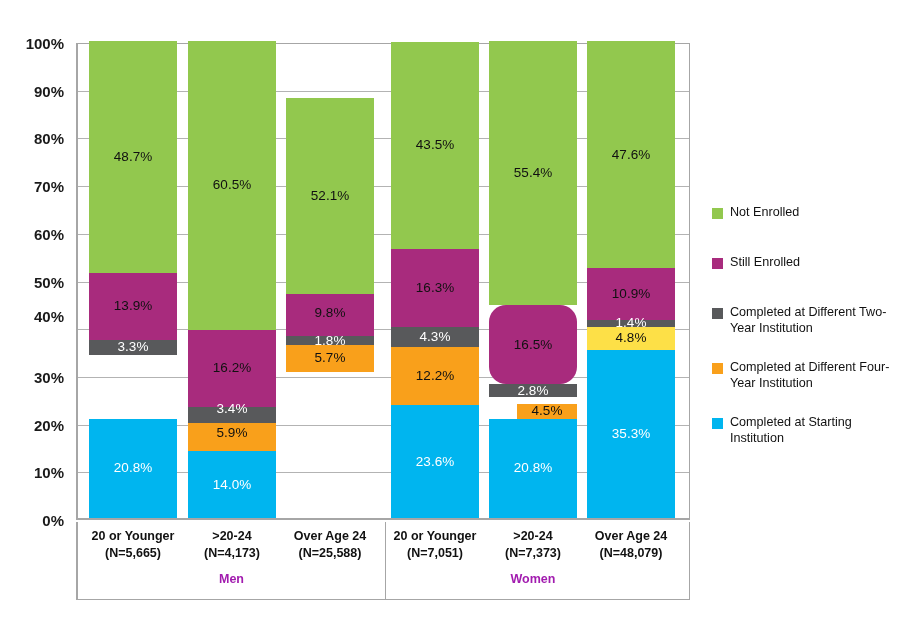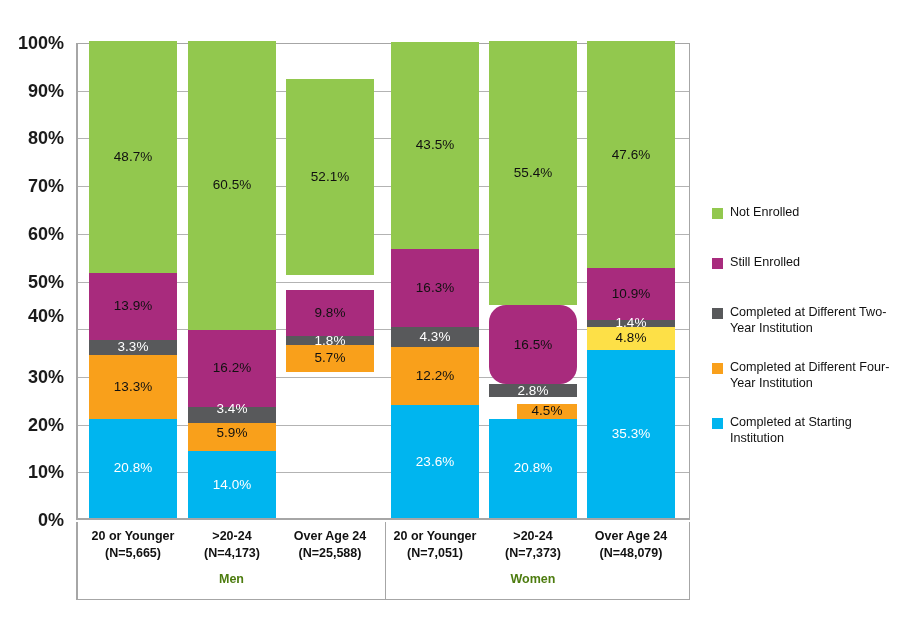--- a/index.html
+++ b/index.html
@@ -7,21 +7,21 @@
     width:900px;height:625px;background:#ffffff;
     font-family:"Liberation Sans", sans-serif;
     -webkit-font-smoothing:antialiased;
   }
   #root{position:relative;width:900px;height:625px;overflow:hidden;}
 
   
   .ylabels{position:absolute;left:0;top:0;width:70px;height:625px;}
   .ytick{
     position:absolute;right:6px;width:64px;text-align:right;
-    font-size:18px;font-weight:700;color:#1a1a1a;line-height:1;
+    font-size:15px;font-weight:700;color:#1a1a1a;line-height:1;
     transform:translateY(-50%);
   }
 
   
   .plot{
     position:absolute;left:76px;top:43px;width:614px;height:477px;
     border-left:2px solid #a6a6a6;
     border-top:1px solid #a6a6a6;
     border-right:1px solid #a6a6a6;
     border-bottom:2px solid #a6a6a6;
@@ -50,21 +50,21 @@
     border-bottom:1px solid #a6a6a6;
     box-sizing:border-box;
   }
   .xdiv{position:absolute;top:0;bottom:0;width:1px;background:#a6a6a6;}
   .xcat{
     position:absolute;top:6px;text-align:center;
     font-size:12.5px;font-weight:700;color:#111111;line-height:1.35;
   }
   .xgroup{
     position:absolute;top:50px;text-align:center;
-    font-size:12.5px;font-weight:700;color:#4d7c0f;line-height:1.2;
+    font-size:12.5px;font-weight:700;color:#a21caf;line-height:1.2;
   }
 
   
   .legend{position:absolute;left:712px;top:205px;width:182px;}
   .legitem{position:absolute;left:0;display:flex;align-items:flex-start;}
   .swatch{
     width:11px;height:11px;flex:0 0 11px;margin-top:3px;margin-right:7px;
   }
   .legtext{
     font-size:12.6px;color:#111111;line-height:1.25;
@@ -100,23 +100,20 @@
         <div class="gridline" style="top: 189.8px;"></div>
         <div class="gridline" style="top: 142.1px;"></div>
         <div class="gridline" style="top: 94.4px;"></div>
         <div class="gridline" style="top: 46.7px;"></div>
       </div>
     <div class="bars">
         <div class="bar" style="left: 11px; width: 88px;">
           <div class="seg" style="background: rgb(0, 181, 239); bottom: 0px; height: 99.216px;">
             <span class="seglabel lbl-light">20.8%</span>
           </div>
-          <div class="seg" style="background: rgb(249, 160, 27); bottom: 99.216px; height: 63.441px;">
-            <span class="seglabel lbl-dark">13.3%</span>
-          </div>
           <div class="seg" style="background: rgb(88, 89, 91); bottom: 162.657px; height: 15.741px; overflow: visible;">
             <span class="seglabel lbl-light" style="z-index: 5;">3.3%</span>
           </div>
           <div class="seg" style="background: rgb(168, 43, 125); bottom: 178.398px; height: 66.303px;">
             <span class="seglabel lbl-dark">13.9%</span>
           </div>
           <div class="seg" style="background: rgb(146, 200, 78); bottom: 244.701px; height: 232.299px;">
             <span class="seglabel lbl-dark">48.7%</span>
           </div>
         </div>
@@ -140,21 +137,21 @@
         <div class="bar" style="left: 208px; width: 88px;">
           <div class="seg" style="background: rgb(249, 160, 27); bottom: 145.962px; height: 27.189px;">
             <span class="seglabel lbl-dark">5.7%</span>
           </div>
           <div class="seg" style="background: rgb(88, 89, 91); bottom: 173.151px; height: 8.586px; overflow: visible;">
             <span class="seglabel lbl-light" style="z-index: 5;">1.8%</span>
           </div>
           <div class="seg" style="background: rgb(168, 43, 125); bottom: 181.737px; height: 46.746px;">
             <span class="seglabel lbl-dark">9.8%</span>
           </div>
-          <div class="seg" style="background: rgb(146, 200, 78); bottom: 243px; height: 196px;">
+          <div class="seg" style="background: rgb(146, 200, 78); bottom: 224px; height: 196px;">
             <span class="seglabel lbl-dark">52.1%</span>
           </div>
         </div>
         <div class="bar" style="left: 313px; width: 88px;">
           <div class="seg" style="background: rgb(0, 181, 239); bottom: 0px; height: 112.572px;">
             <span class="seglabel lbl-light">23.6%</span>
           </div>
           <div class="seg" style="background: rgb(249, 160, 27); bottom: 112.572px; height: 58.194px;">
             <span class="seglabel lbl-dark">12.2%</span>
           </div>

